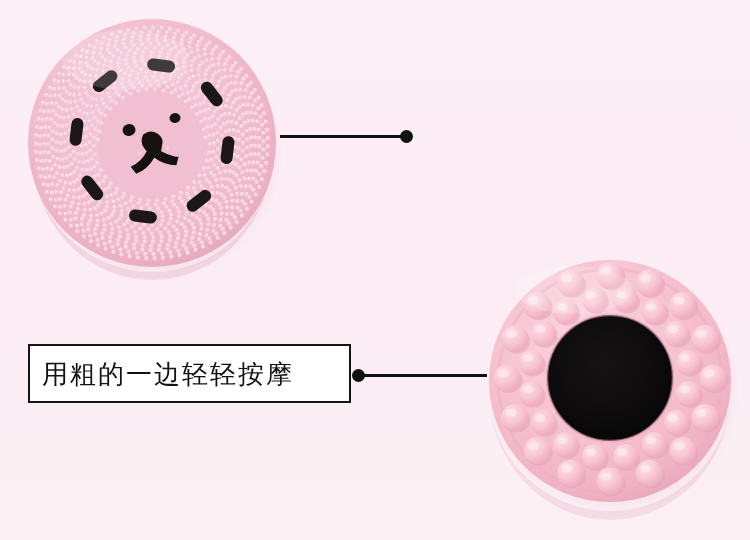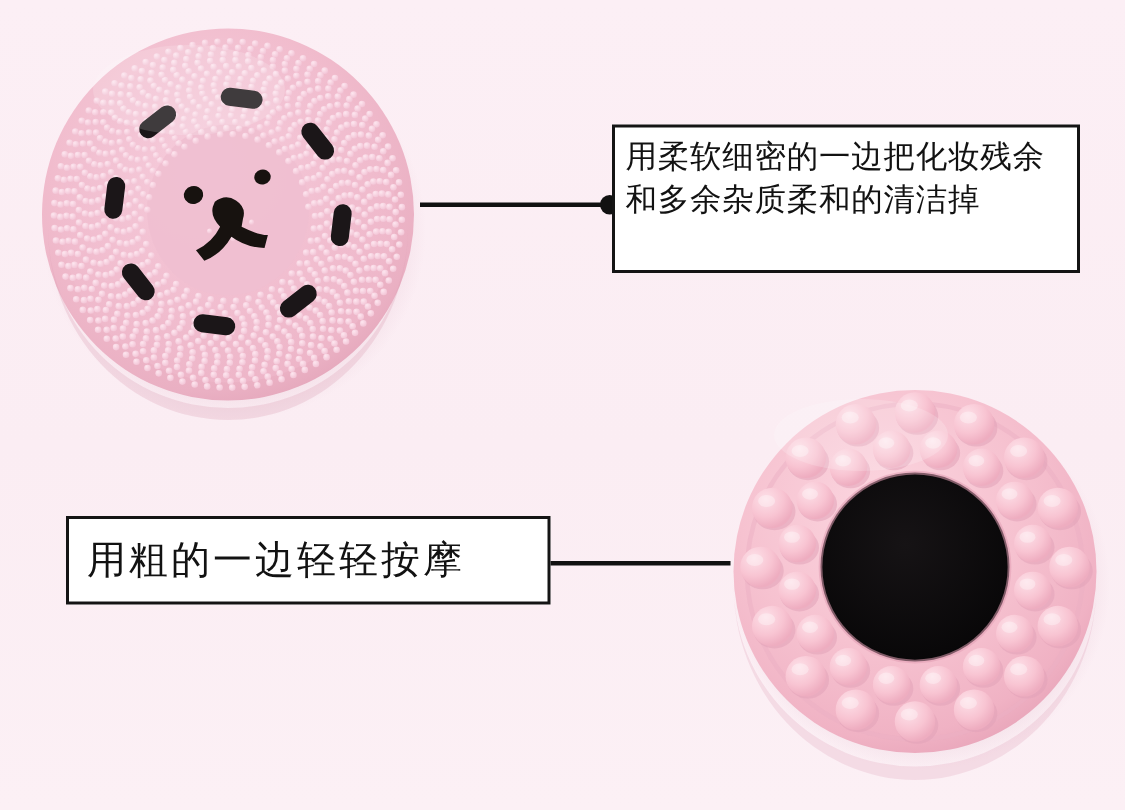--- a/index.html
+++ b/index.html
@@ -53,21 +53,21 @@
     top: 83px;
     width: 312px;
     height: 99px;
     padding: 5px 6px 4px 7px;
   }
   #callout-cleanse .callout-text {
     font-size: 21px;
     line-height: 29px;
   }
   #callout-massage {
-    left: 44px;
+    left: 28px;
     top: 344px;
     width: 323px;
     height: 59px;
     padding: 9px 8px 8px 12px;
   }
   #callout-massage .callout-text {
     font-size: 26px;
     line-height: 38px;
     letter-spacing: 2px;
   }
@@ -1299,23 +1299,20 @@
         </g>
 
       <ellipse cx="96" cy="40" rx="58" ry="24" fill="#ffffff" opacity="0.18"></ellipse>
       <path d="M11 140 a121 121 0 0 0 242 0 a121 130 0 0 1 -242 0 z" fill="#dd9cb2" opacity="0.24"></path>
     </svg>
   </div>
 
   <div class="leader" id="leader-line-cleanse"></div>
   <div class="leader-dot" id="leader-dot-cleanse"></div>
 
-  <div class="callout" id="callout-cleanse">
-    <span class="callout-text">用柔软细密的一边把化妆残余和多余杂质柔和的清洁掉</span>
-  </div>
 
   <div class="leader" id="leader-line-massage"></div>
   <div class="leader-dot" id="leader-dot-massage"></div>
 
   <div class="callout" id="callout-massage">
     <span class="callout-text">用粗的一边轻轻按摩</span>
   </div>
 
 </div>
 

